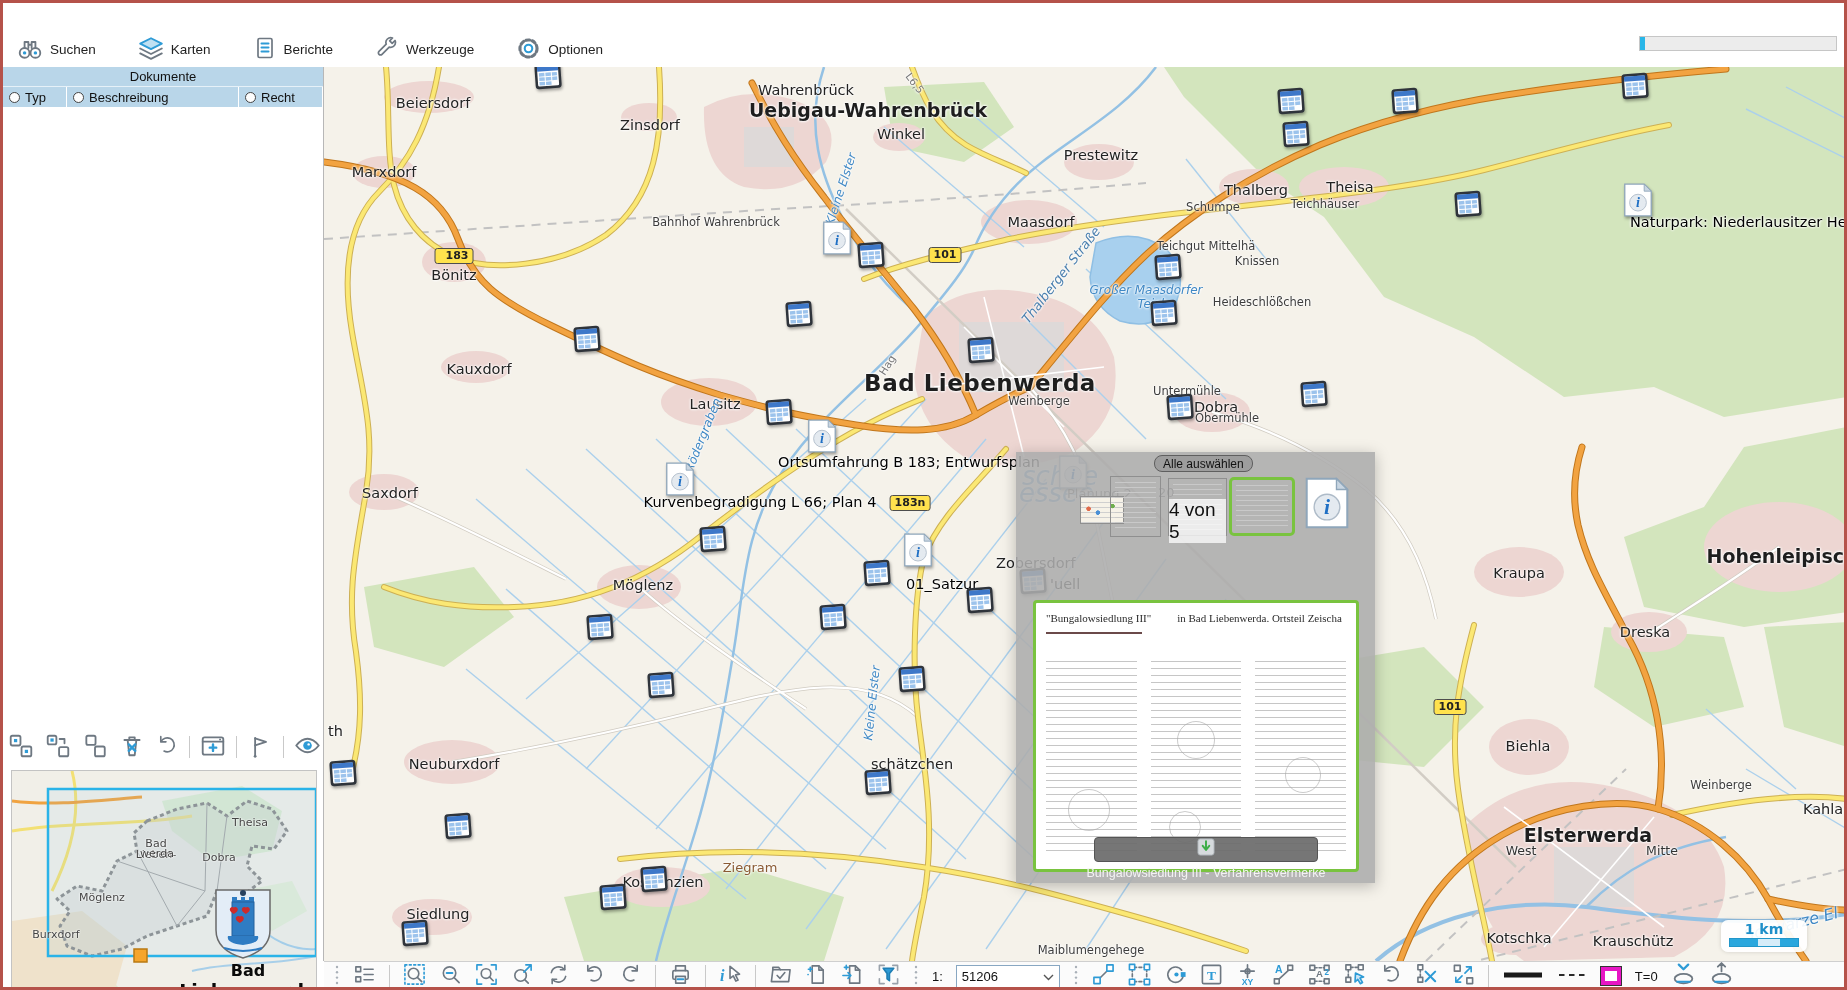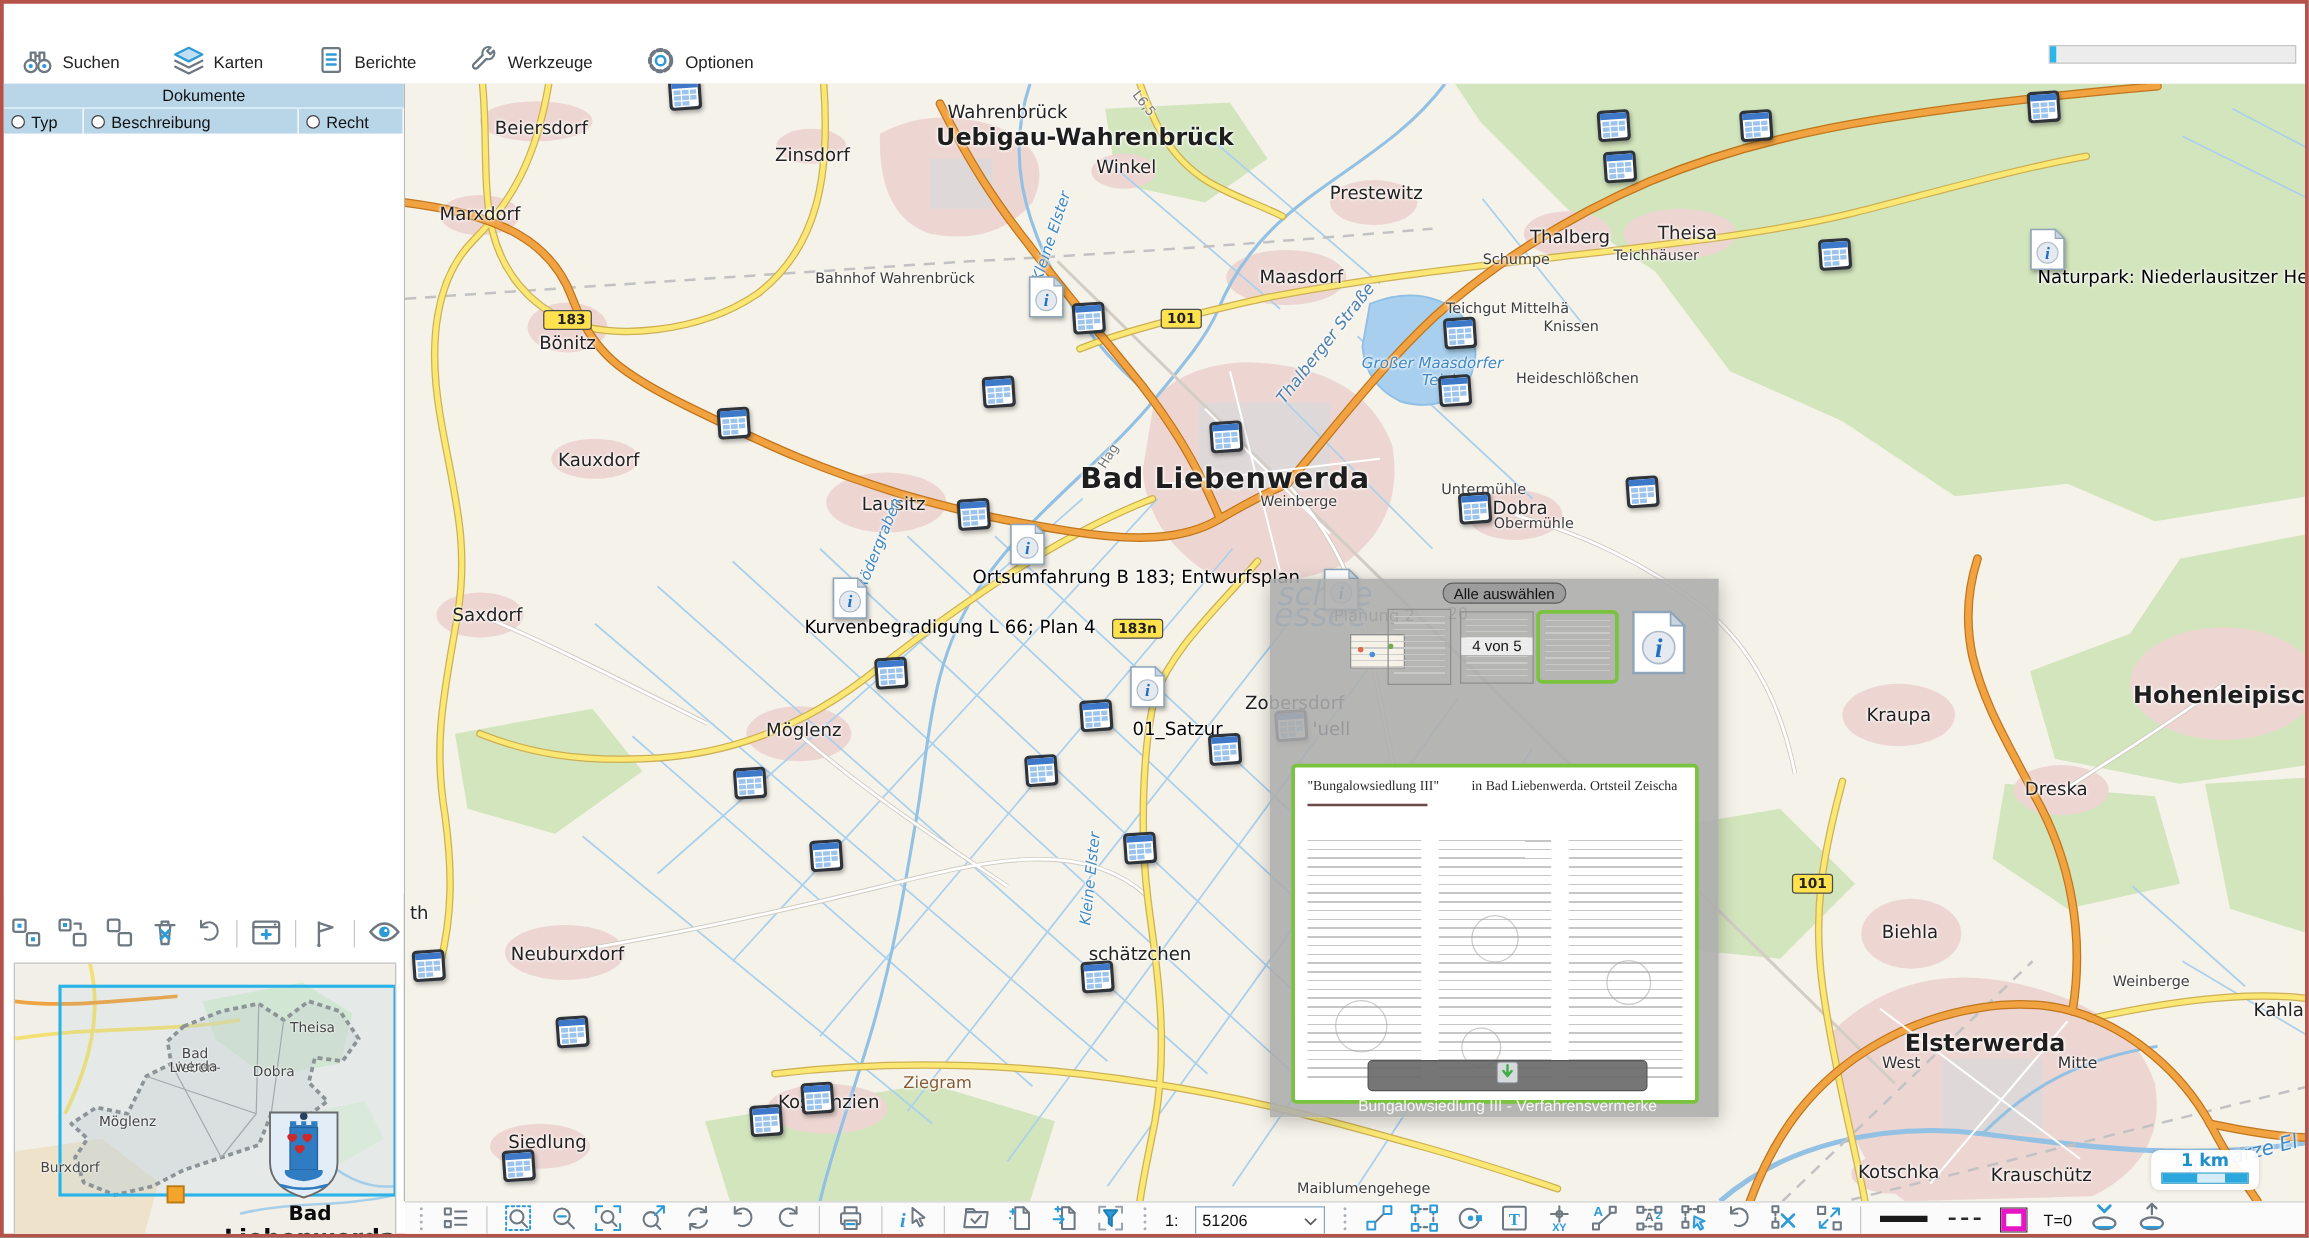--- a/index.html
+++ b/index.html
@@ -77,28 +77,28 @@
   .town{fill:#edd6d2;}
   .grey{fill:#d9d9d9;opacity:.8;}
   .stw{stroke:#fff;stroke-width:1.6;fill:none;}
   
   #scalebar{position:absolute;left:1397px;top:853px;width:86px;height:32px;background:rgba(255,255,255,.93);
             border-radius:7px;z-index:5;box-shadow:0 0 4px rgba(0,0,0,.15);text-align:center;}
   #scalebar .sl{font-size:14px;font-weight:bold;color:#1f8fc9;line-height:18px;font-family:"DejaVu Sans",sans-serif;}
   #scalebar .bar{display:flex;height:7px;margin:0 8px;border:1px solid #2196c9;}
   #scalebar .bar i{display:block;height:100%;}
   
-  #popup{position:absolute;left:692px;top:396px;width:359px;height:431px;background:rgba(172,172,172,.88);
+  #popup{position:absolute;left:692px;top:385px;width:359px;height:431px;background:rgba(172,172,172,.88);
          z-index:6;box-shadow:0 3px 14px rgba(0,0,0,.25);}
   #selall{position:absolute;left:138px;top:3px;height:17px;padding:0 8px;background:#9d9d9d;border:1px solid #5f5f5f;
           border-radius:8px;font-size:12px;color:#111;font-family:"Liberation Sans",sans-serif;}
   .thumb{position:absolute;background:#fff;border:1px solid #8f8f8f;box-sizing:border-box;}
   .scan{background:repeating-linear-gradient(180deg,#c9c9c9 0 1px,transparent 1px 5px);background-clip:content-box;padding:4px;}
   #t4{border:3.5px solid #79c33f;border-radius:5px;}
-  #t3-label{position:absolute;left:0;top:20px;width:100%;text-align:center;font-size:12px;color:#111;
+  #t3-label{position:absolute;left:0;top:20px;width:100%;font-size:19px;color:#111;
             background:rgba(255,255,255,.75);}
   #preview{position:absolute;left:17px;top:148px;width:326px;height:272px;border:3.5px solid #79c33f;border-radius:4px;
            background:#fff;box-sizing:border-box;}
   #pv-title{padding:9px 10px 0;font-size:11px;color:#2b2b2b;font-family:"Liberation Serif",serif;}
   #pv-title .q{margin-right:26px;}
   .pv-sub{margin:8px 10px 0;width:96px;border-top:2px solid #6b4a4a;height:1px;}
   #pv-cols{position:absolute;left:10px;right:10px;top:58px;bottom:14px;display:flex;gap:14px;}
   .pv-col{flex:1;background:repeating-linear-gradient(180deg,#b3b3b3 0 1.2px,transparent 1.2px 7px);opacity:.75;position:relative;}
   .stamp{position:absolute;border:1.5px solid #8b8b8b;border-radius:50%;opacity:.6;background:transparent;}
   #dlbar{position:absolute;left:78px;top:385px;width:224px;height:25px;background:rgba(108,108,108,.93);

